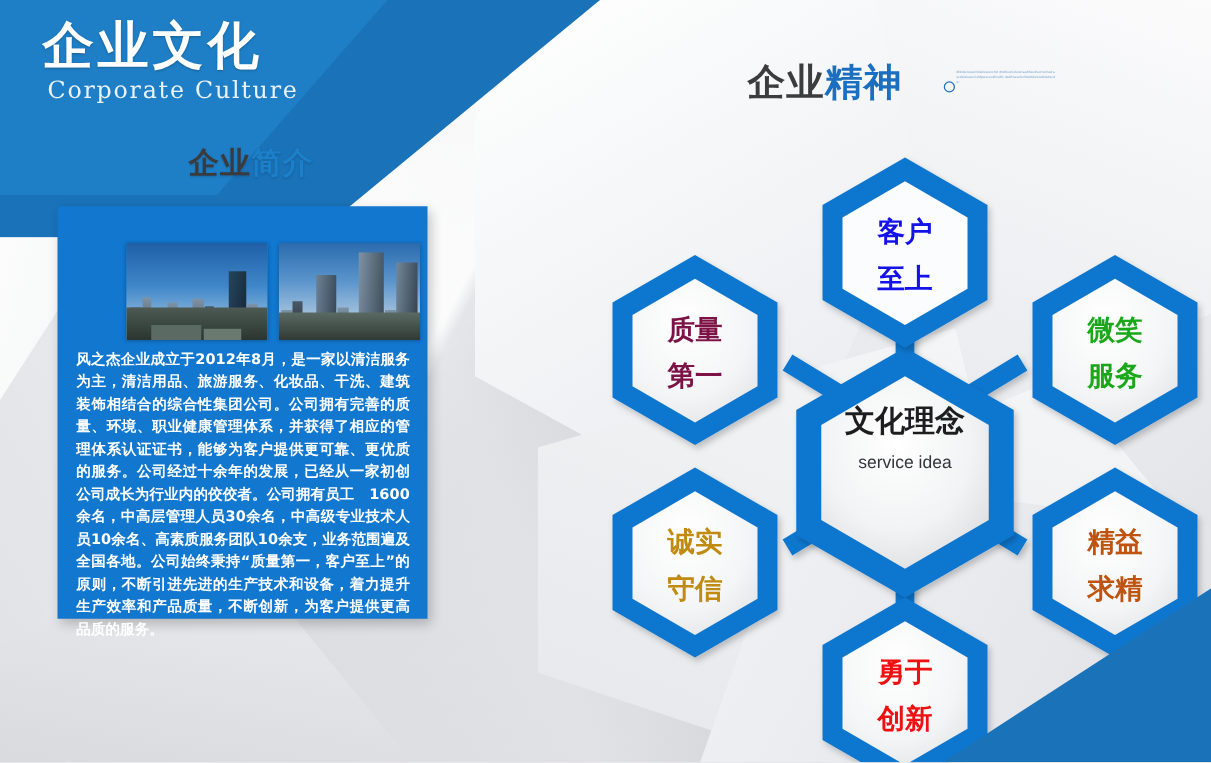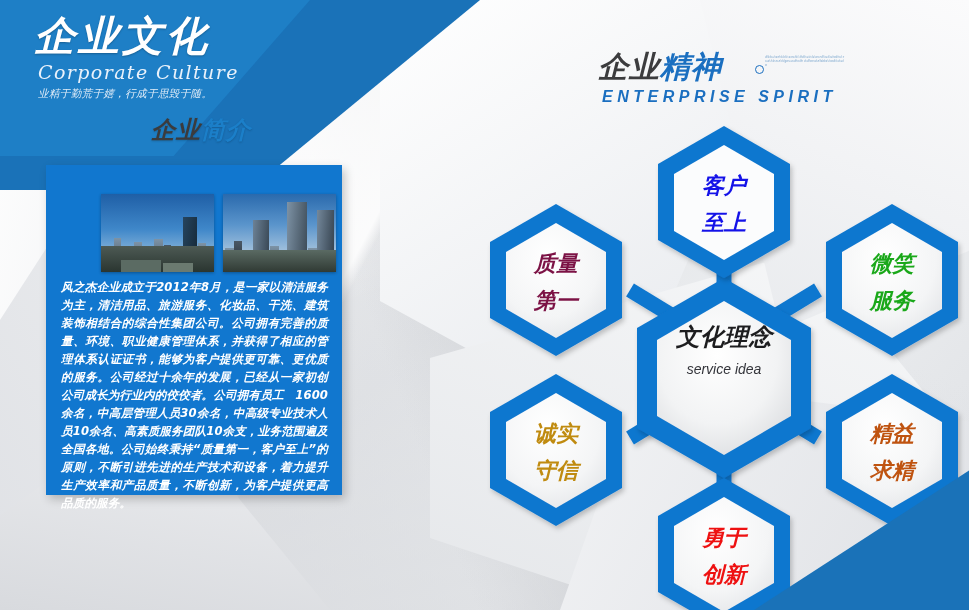--- a/index.html
+++ b/index.html
@@ -8,21 +8,20 @@
     font-family:"Liberation Sans","DejaVu Sans",sans-serif;
     background:#ececec;
   }
   #stage{position:relative;width:969px;height:610px;overflow:hidden;
     background:
       linear-gradient(118deg, rgba(255,255,255,0) 0%, rgba(255,255,255,.85) 38%, rgba(255,255,255,0) 39%),
       linear-gradient(70deg, rgba(200,202,206,0) 40%, rgba(203,205,209,.75) 55%, rgba(255,255,255,0) 56%),
       linear-gradient(160deg, rgba(255,255,255,.9) 10%, rgba(223,225,229,0) 45%),
       linear-gradient(20deg, rgba(214,216,220,.8) 0%, rgba(255,255,255,0) 60%),
       linear-gradient(135deg,#f3f4f5 0%,#e3e5e8 48%,#eceef0 70%,#dcdee2 100%);
-    font-style: italic;
   }
 
   
   .shard{position:absolute;pointer-events:none;}
   .s1{left:0;top:0;width:480px;height:610px;
       background:linear-gradient(105deg,#ffffff 0%,#e7e9ec 60%,#d9dbdf 100%);
       clip-path:polygon(0 0,44% 0,0 62%);}
   .s2{left:0;top:120px;width:430px;height:500px;
       background:linear-gradient(60deg,#dfe1e5,#f4f5f6);
       clip-path:polygon(0 40%,30% 0,12% 100%,0 100%);}
@@ -119,21 +118,20 @@
   <div class="shard s5"></div>
   <div class="shard s6"></div>
   <div class="shard s7"></div>
 
   <div class="banner-tri"></div>
   <div class="banner-tri2"></div>
 
   <div class="hdr-left">
     <div class="hdr-cn">企业文化</div>
     <div class="hdr-en">Corporate Culture</div>
-    <div class="hdr-sub">业精于勤荒于嬉，行成于思毁于随。</div>
   </div>
 
   <div class="intro-title">
     <span class="dark">企业</span><span class="blue">简介</span>
   </div>
 
   <div class="panel">
     <div class="panel-photos">
       <div class="photo">
         <div class="ph-sky"></div>
@@ -170,21 +168,20 @@
   </div>
 
   <div class="hdr-right">
     <div style="position:relative;">
       <div class="hr-cn">
         <span class="dark">企业</span><span class="blue">精神</span>
       </div>
       <div class="hr-dot"></div>
       <div class="hr-micro">dfikdsclswehlidsklswsnchkl dhdfiscitisfulonsedlfiscdlschwkhsd escdsfsksecnlsfdgwscvudfnsdfn dsdlfwesoknlfdwbdslowdklsdscdw</div>
     </div>
-    <div class="hr-en">ENTERPRISE SPIRIT</div>
   </div>
 
   <div id="hexwrap">
     <svg width="489" height="492" viewBox="0 0 489 492" xmlns="http://www.w3.org/2000/svg">
       <defs>
         <radialGradient id="ctrFill" cx="45%" cy="35%" r="75%">
           <stop offset="0%" stop-color="#ffffff"></stop>
           <stop offset="60%" stop-color="#f2f3f4"></stop>
           <stop offset="100%" stop-color="#d9dbde"></stop>
         </radialGradient>

